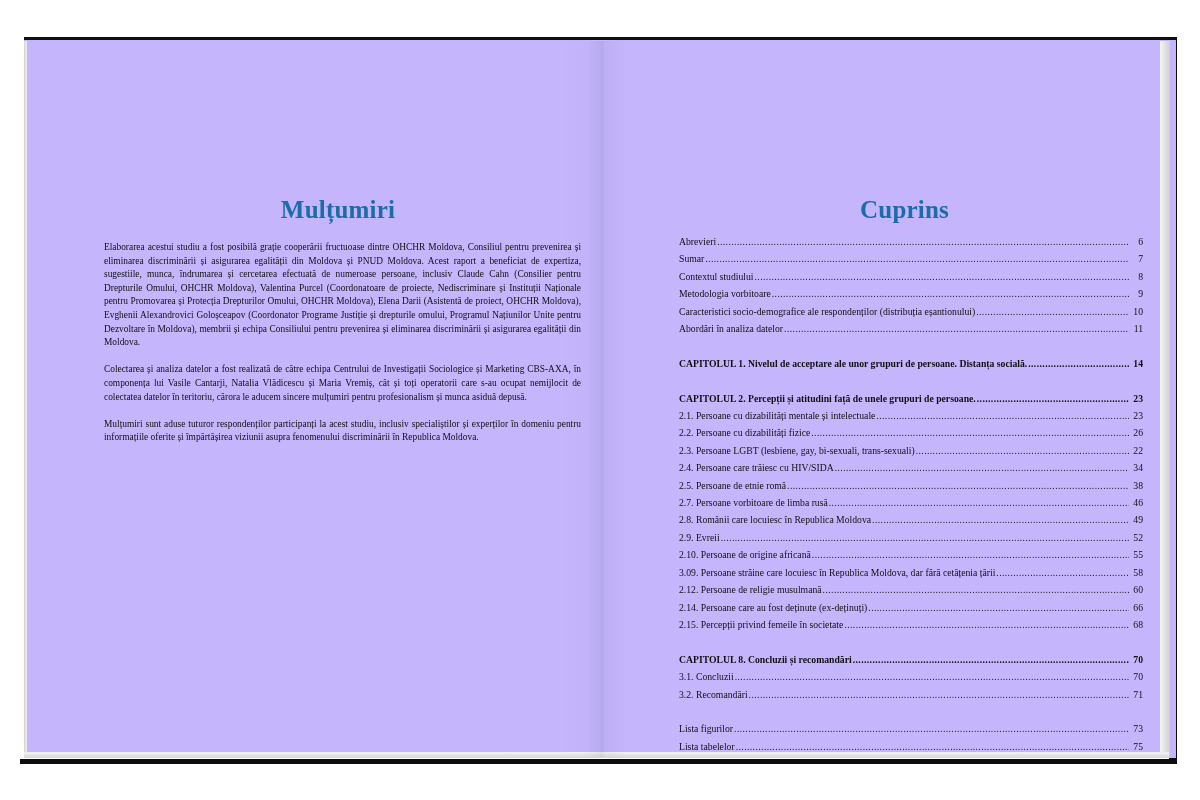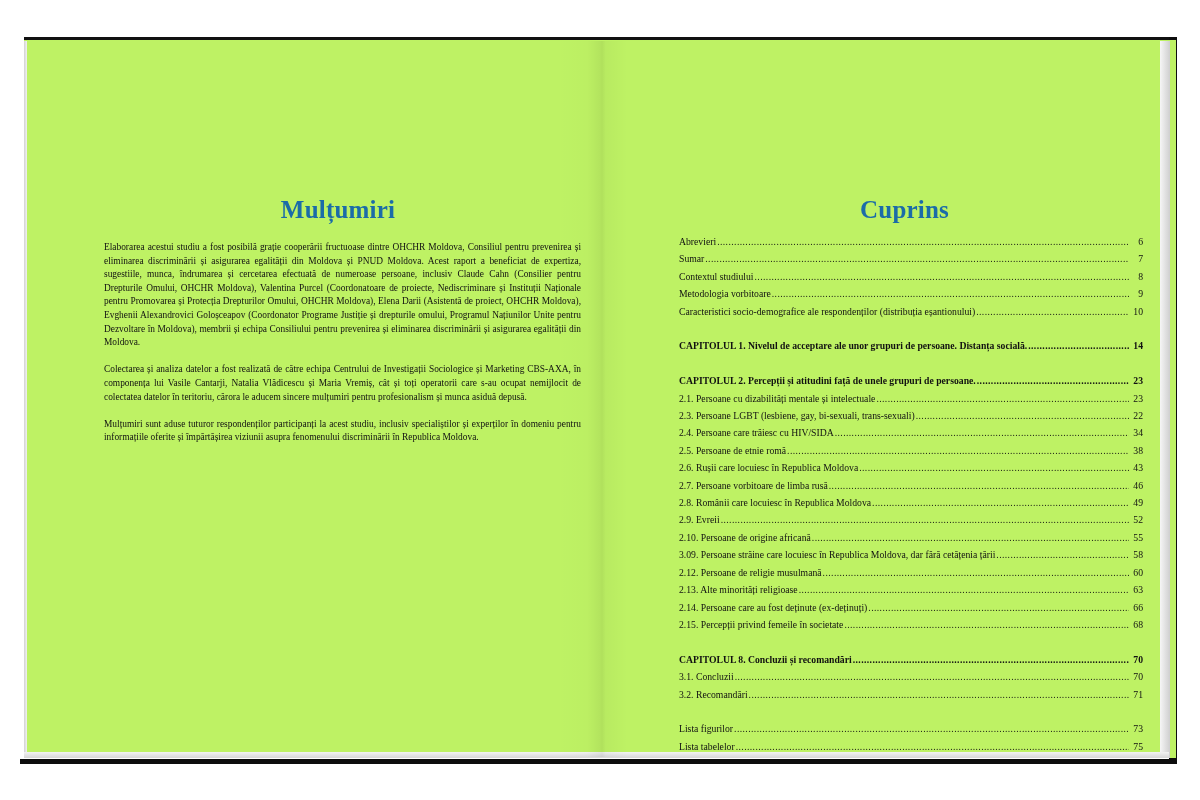--- a/index.html
+++ b/index.html
@@ -15,21 +15,21 @@
     -webkit-font-smoothing: antialiased;
   }
 
   
   #book-spread {
     position: absolute;
     left: 24px;
     top: 40px;
     width: 1152px;
     height: 718px;
-    background: #bef264;
+    background: #c4b5fd;
     box-sizing: border-box;
     text-decoration: underline;
   }
 
   
   .edge-top {
     position: absolute;
     left: 24px;
     top: 37px;
     width: 1153px;
@@ -216,58 +216,63 @@
         <div class="toc-row">
           <span class="toc-label">Metodologia vorbitoare</span>
           <span class="toc-dots"></span>
           <span class="toc-page">9</span>
         </div>
         <div class="toc-row">
           <span class="toc-label">Caracteristici socio-demografice ale respondenților (distribuția eșantionului)</span>
           <span class="toc-dots"></span>
           <span class="toc-page">10</span>
         </div>
+        <div class="toc-row">
+          <span class="toc-label">Abordări în analiza datelor </span>
+          <span class="toc-dots"></span>
+          <span class="toc-page">11</span>
+        </div>
         <div class="toc-gap"></div>
         <div class="toc-row chapter">
           <span class="toc-label">CAPITOLUL 1. Nivelul de acceptare ale unor grupuri de persoane. Distanța socială. </span>
           <span class="toc-dots"></span>
           <span class="toc-page">14</span>
         </div>
         <div class="toc-gap"></div>
         <div class="toc-row chapter">
           <span class="toc-label">CAPITOLUL 2. Percepții și atitudini față de unele grupuri de persoane.</span>
           <span class="toc-dots"></span>
           <span class="toc-page">23</span>
         </div>
         <div class="toc-row">
           <span class="toc-label">2.1. Persoane cu dizabilități mentale și intelectuale</span>
           <span class="toc-dots"></span>
           <span class="toc-page">23</span>
         </div>
         <div class="toc-row">
+          <span class="toc-label">2.2. Persoane cu dizabilități fizice</span>
+          <span class="toc-dots"></span>
+          <span class="toc-page">26</span>
+        </div>
+        <div class="toc-row">
           <span class="toc-label">2.3. Persoane LGBT (lesbiene, gay, bi-sexuali, trans-sexuali)</span>
           <span class="toc-dots"></span>
           <span class="toc-page">22</span>
         </div>
         <div class="toc-row">
           <span class="toc-label">2.4. Persoane care trăiesc cu HIV/SIDA</span>
           <span class="toc-dots"></span>
           <span class="toc-page">34</span>
         </div>
         <div class="toc-row">
           <span class="toc-label">2.5. Persoane de etnie romă </span>
           <span class="toc-dots"></span>
           <span class="toc-page">38</span>
         </div>
         <div class="toc-row">
-          <span class="toc-label">2.6. Rușii care locuiesc în Republica Moldova</span>
-          <span class="toc-dots"></span>
-          <span class="toc-page">43</span>
-        </div>
-        <div class="toc-row">
           <span class="toc-label">2.7. Persoane vorbitoare de limba rusă</span>
           <span class="toc-dots"></span>
           <span class="toc-page">46</span>
         </div>
         <div class="toc-row">
           <span class="toc-label">2.8. Românii care locuiesc în Republica Moldova </span>
           <span class="toc-dots"></span>
           <span class="toc-page">49</span>
         </div>
         <div class="toc-row">
@@ -282,25 +287,20 @@
         </div>
         <div class="toc-row">
           <span class="toc-label">3.09. Persoane străine care locuiesc în Republica Moldova, dar fără cetățenia țării </span>
           <span class="toc-dots"></span>
           <span class="toc-page">58</span>
         </div>
         <div class="toc-row">
           <span class="toc-label">2.12. Persoane de religie musulmană</span>
           <span class="toc-dots"></span>
           <span class="toc-page">60</span>
-        </div>
-        <div class="toc-row">
-          <span class="toc-label">2.13. Alte minorități religioase </span>
-          <span class="toc-dots"></span>
-          <span class="toc-page">63</span>
         </div>
         <div class="toc-row">
           <span class="toc-label">2.14. Persoane care au fost deținute (ex-deținuți)</span>
           <span class="toc-dots"></span>
           <span class="toc-page">66</span>
         </div>
         <div class="toc-row">
           <span class="toc-label">2.15. Percepții privind femeile în societate </span>
           <span class="toc-dots"></span>
           <span class="toc-page">68</span>

